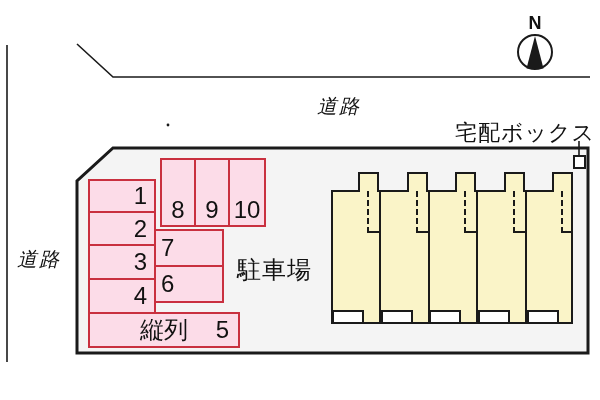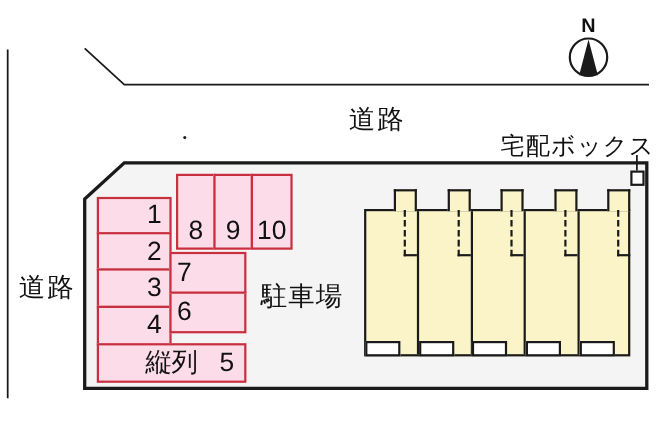--- a/index.html
+++ b/index.html
@@ -1,30 +1,30 @@
 <!DOCTYPE html>
 <html><head>
 <meta charset="utf-8">
 <style>
   html,body{margin:0;padding:0;width:600px;height:400px;background:#fff;overflow:hidden;}
   body{font-family:"Liberation Sans","DejaVu Sans",sans-serif;color:#111;}
   #plan{position:relative;width:600px;height:400px;}
   #lines{position:absolute;left:0;top:0;z-index:0;}
   .lbl{position:absolute;line-height:1.05;white-space:nowrap;z-index:5;}
-  .road{font-size:24px;letter-spacing:2px;}
+  .road{font-size:20px;letter-spacing:2px;font-style:italic;}
   .space{position:absolute;box-sizing:border-box;background:#fcdce8;border:2px solid #c9303f;
          display:flex;font-size:24px;z-index:2;line-height:1;}
   .num-right{align-items:center;justify-content:flex-end;padding-right:7px;}
   .num-left{align-items:center;justify-content:flex-start;padding-left:5px;}
   .num-bottom{align-items:flex-end;justify-content:center;padding-bottom:3px;}
   .s1{left:88px;top:179px;width:68px;height:34px;}
   .s2{left:88px;top:211px;width:68px;height:35px;}
   .s3{left:88px;top:244px;width:68px;height:36px;}
   .s4{left:88px;top:278px;width:68px;height:36px;}
-  .s5{left:88px;top:312px;width:136px;height:36px;align-items:center;}
+  .s5{left:88px;top:312px;width:152px;height:36px;align-items:center;}
   .s6{left:154px;top:265px;width:70px;height:38px;}
   .s7{left:154px;top:229px;width:70px;height:38px;}
   .s8{left:160px;top:158px;width:36px;height:69px;}
   .s9{left:194px;top:158px;width:36px;height:69px;}
   .s10{left:228px;top:158px;width:38px;height:69px;}
   .tandem-prefix{position:absolute;left:50%;transform:translateX(-50%);}
   .tandem-number{position:absolute;right:9px;}
   #building{position:absolute;left:331px;top:190px;width:242px;height:134px;box-sizing:border-box;
             background:#faf4c8;border:2px solid #1a1a1a;z-index:1;}
   .divider{position:absolute;top:0;width:2px;height:100%;background:#1a1a1a;}

